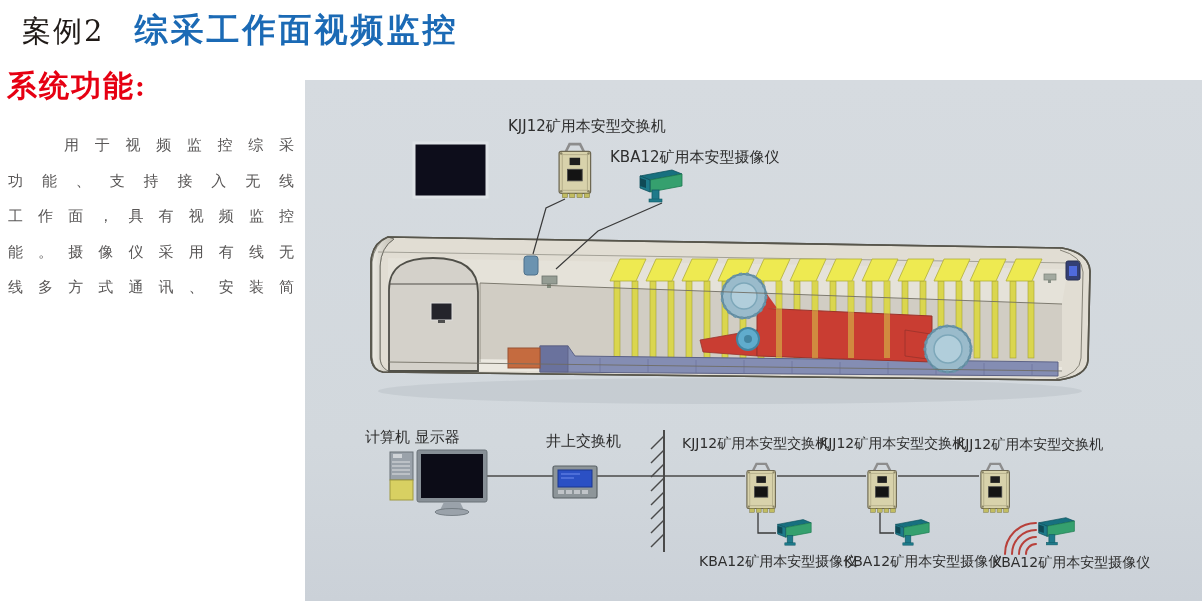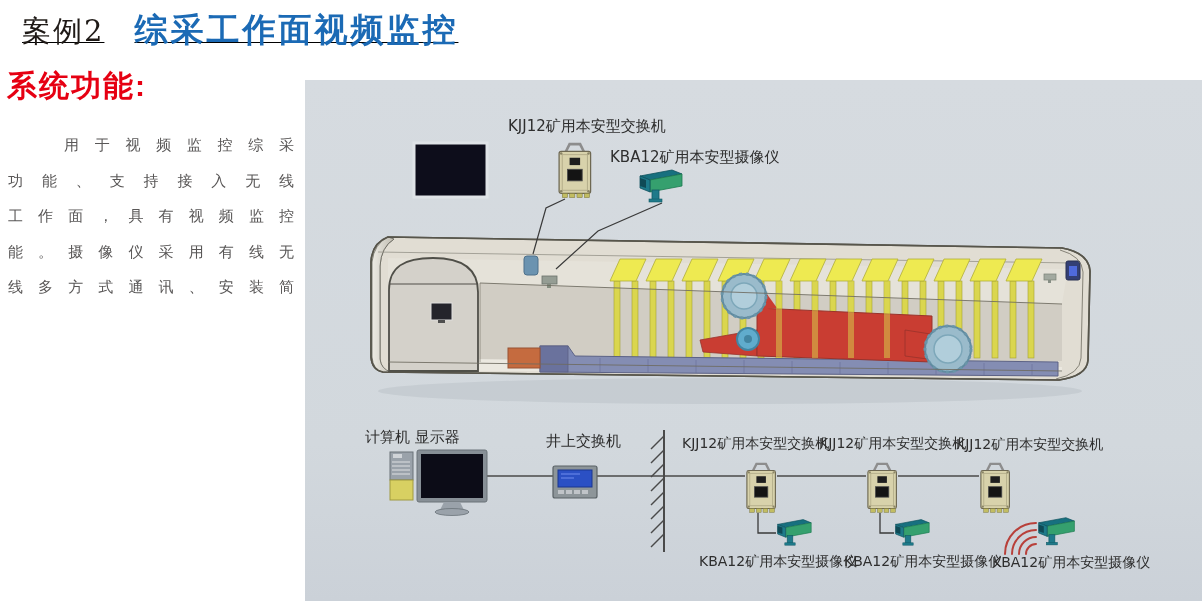--- a/index.html
+++ b/index.html
@@ -1,22 +1,22 @@
 <!DOCTYPE html>
 <html><head>
 <meta charset="utf-8">
 <style>
   html,body{margin:0;padding:0;background:#ffffff;}
   .page{position:relative;width:1202px;height:609px;background:#ffffff;overflow:hidden;
         font-family:"DejaVu Sans","Liberation Sans",sans-serif;}
   
-  .header{position:absolute;left:22px;top:8px;white-space:nowrap;text-decoration:underline;}
+  .header{position:absolute;left:22px;top:8px;white-space:nowrap;}
   .case-label{font-family:"DejaVu Serif","Liberation Serif",serif;font-size:29px;color:#1f1a17;letter-spacing:2px;}
   .main-title{font-family:"DejaVu Serif","Liberation Serif",serif;font-size:33px;font-weight:bold;color:#1b6ab5;margin-left:30px;letter-spacing:3px;}
-  .section-heading{position:absolute;left:7px;top:66px;font-family:Liberation Sans, sans-serif;
+  .section-heading{position:absolute;left:7px;top:66px;font-family:Liberation Serif, serif;
         font-size:30px;font-weight:bold;color:#e60012;letter-spacing:2px;}
   
   .body-text{position:absolute;left:8px;top:128px;width:286px;font-size:15px;color:#595757;}
   .para-line{height:35.6px;line-height:35.6px;text-align:justify;text-align-last:justify;white-space:nowrap;}
   .para-line.first{text-indent:56px;}
   .para-line.last{text-align-last:left;}
   
   .panel{position:absolute;left:305px;top:80px;width:1070px;height:521px;
          background:linear-gradient(180deg,#d6dbe0 0%,#d2d8dd 70%,#cbd1d8 100%);overflow:hidden;}
   .panel svg{position:absolute;left:0;top:0;}

